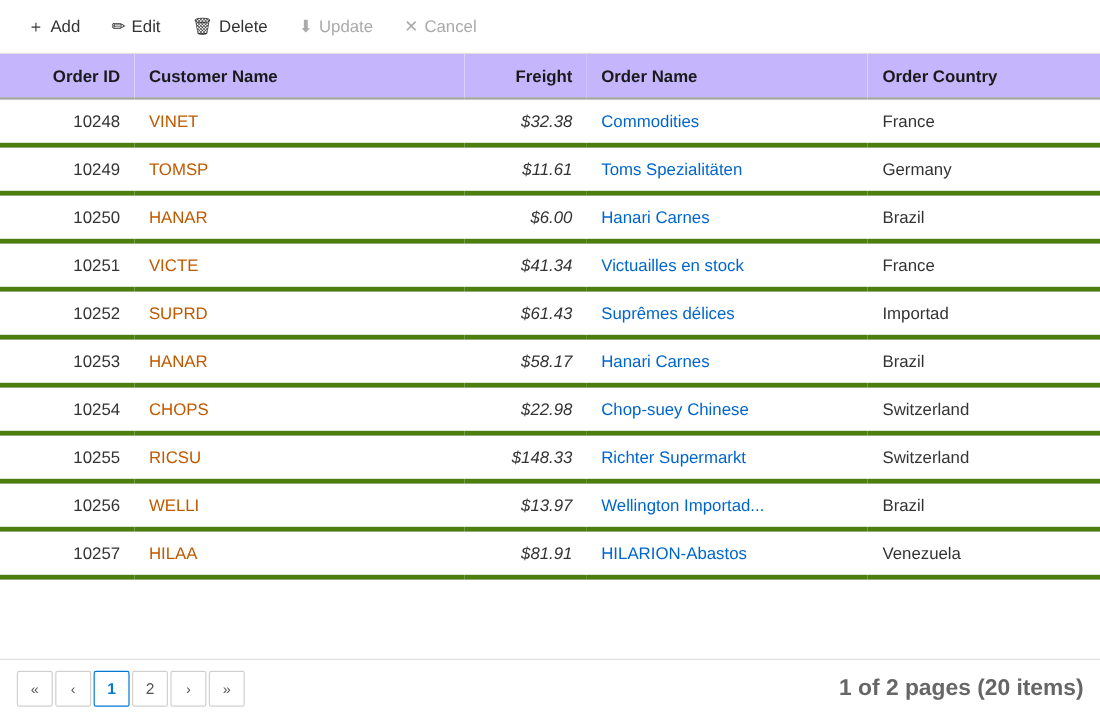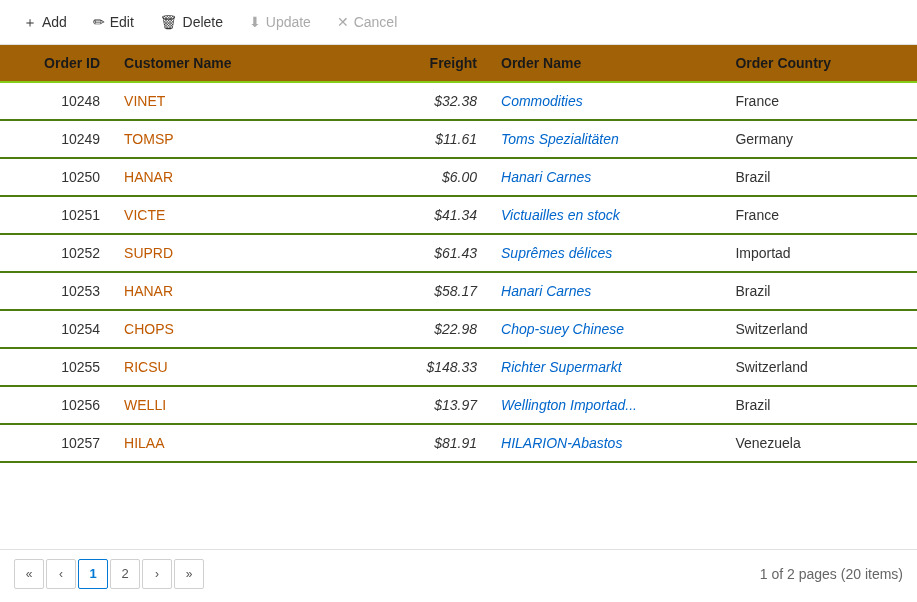--- a/index.html
+++ b/index.html
@@ -64,38 +64,38 @@
     col.col-custname { width: 270px; }
     col.col-freight { width: 100px; }
     col.col-shipname { width: 230px; }
     col.col-shipcountry { width: 190px; }
 
     thead tr th {
       padding: 10px 12px;
       font-weight: 700;
       color: #1a1a1a;
       text-align: left;
-      border-bottom: 2px solid #84cc16;
-      background: #a16207;
+      border-bottom: 2px solid #a3a3a3;
+      background: #c4b5fd;
       position: sticky;
       top: 0;
       z-index: 2;
     }
     thead tr th.col-num { text-align: right; }
 
     tbody tr td {
       padding: 10px 12px;
-      border-bottom: 2px solid #4d7c0f;
+      border-bottom: 4px solid #4d7c0f;
       color: #333;
     }
     
     .cell-orderid { text-align: right; color: #333; }
     .cell-custname { color: #c05a00; font-weight: 500; }
     .cell-freight { text-align: right; color: #333; font-style: italic; }
-    .cell-shipname { color: #0066cc; font-style: italic; }
+    .cell-shipname { color: #0066cc; }
     .cell-shipcountry { color: #333; }
 
     
     .pagination {
       display: flex;
       align-items: center;
       padding: 8px 14px;
       border-top: 1px solid #e0e0e0;
       background: #fff;
       height: 48px;
@@ -121,21 +121,22 @@
     .page-btn.active {
       border-color: #0078d4;
       color: #0078d4;
       font-weight: bold;
     }
     .page-btn.nav-arrow { font-size: 12px; }
 
     .page-info {
       margin-left: auto;
       color: #666;
-      font-size: 14px;
+      font-size: 19px;
+      font-weight: bold;
     }
   </style>
 </head>
 <body>
 
 <div class="toolbar">
   <button class="toolbar-btn">
     <span class="toolbar-icon">＋</span>
     <span>Add</span>
   </button>

